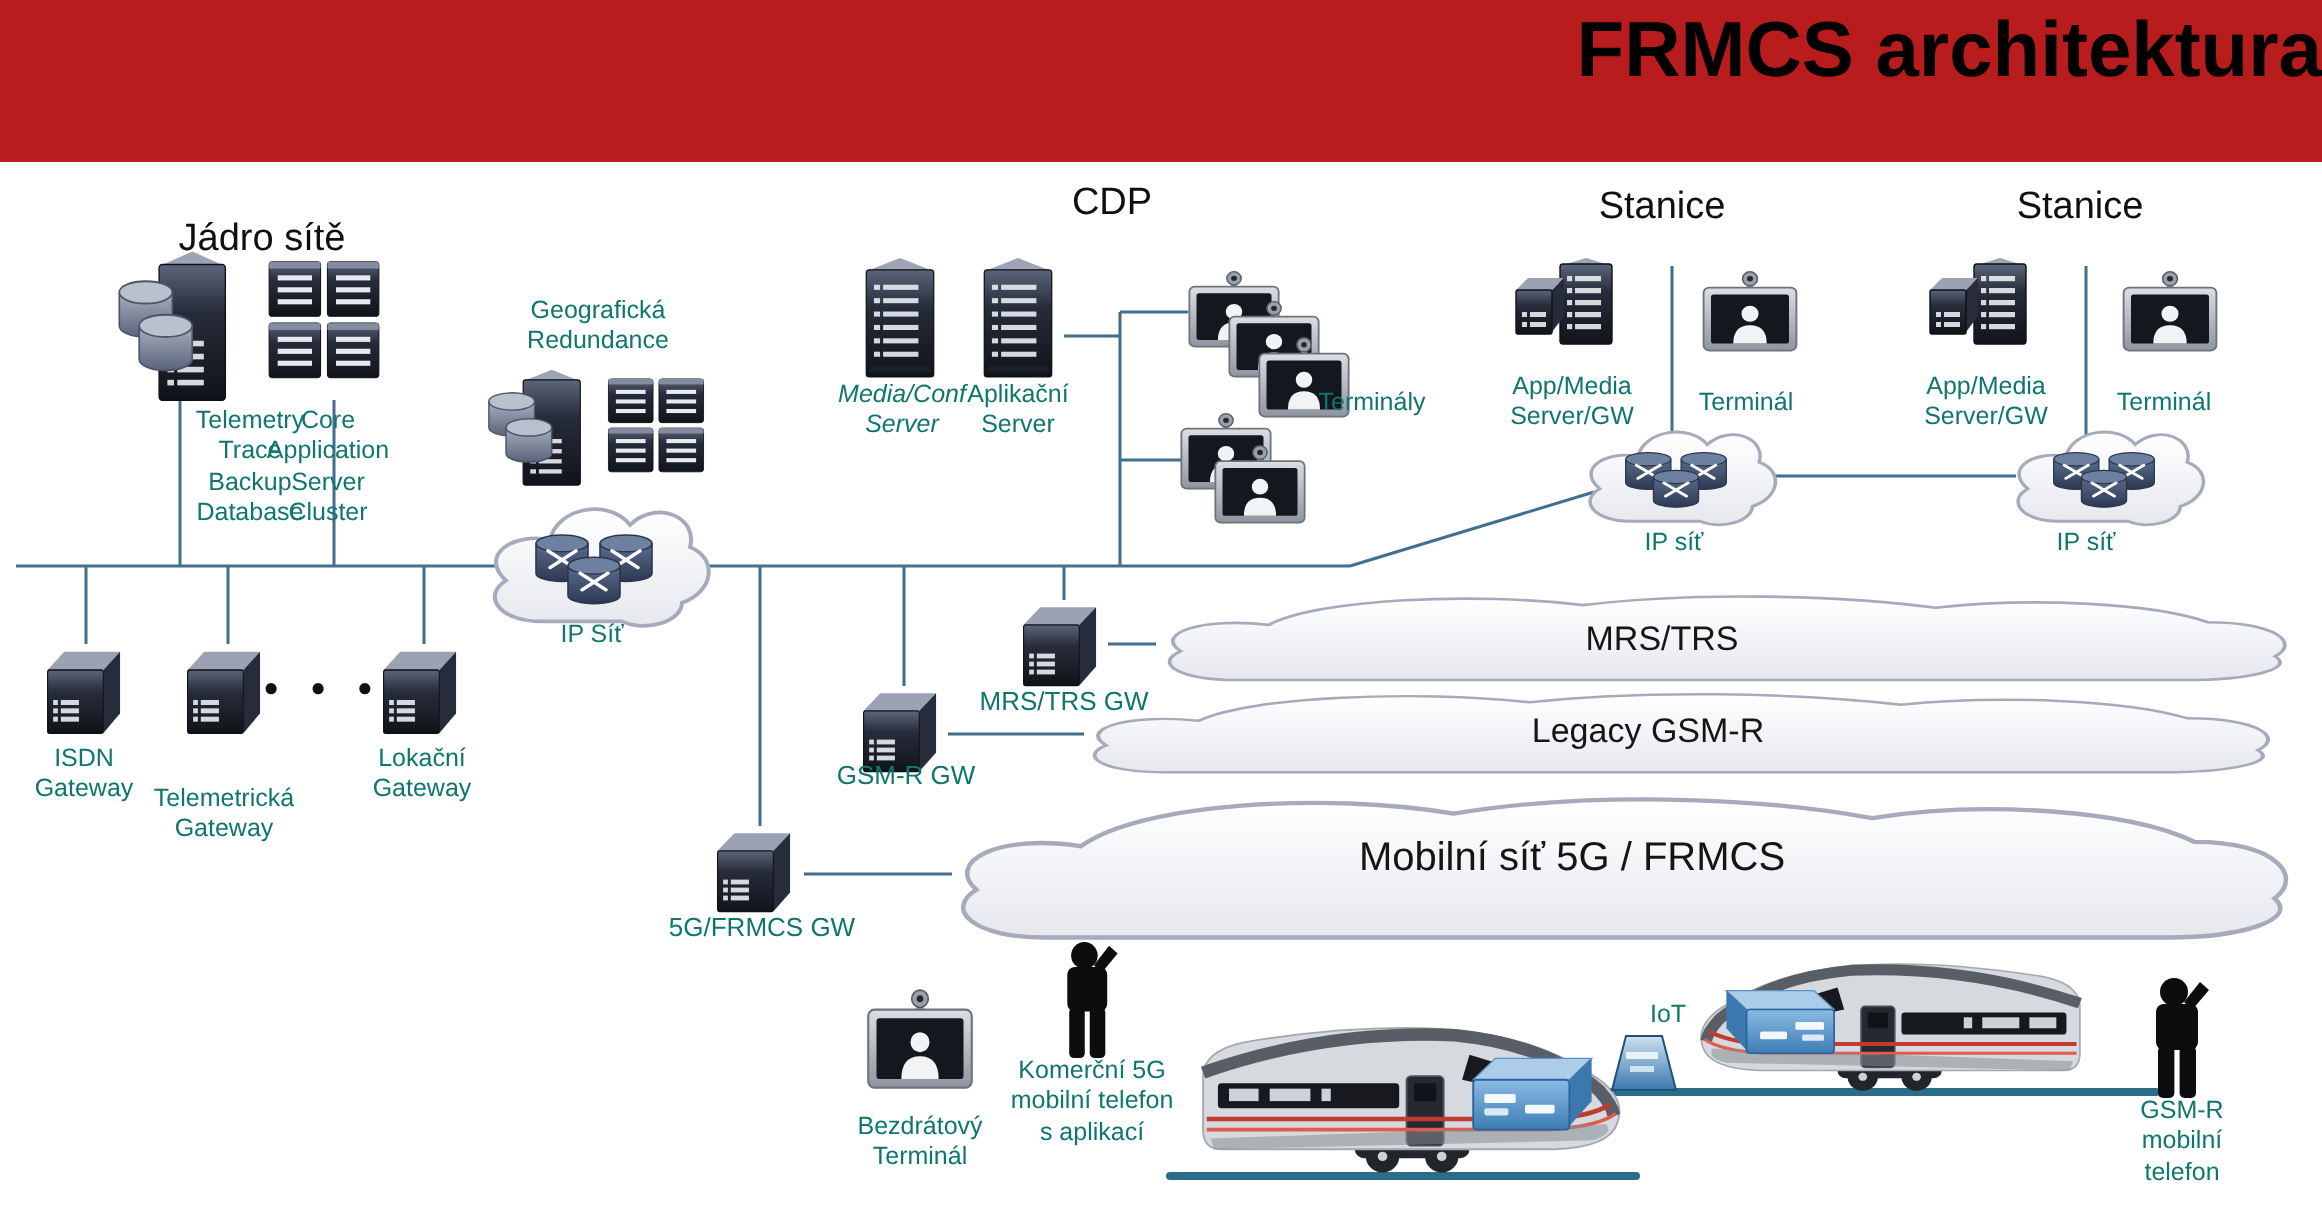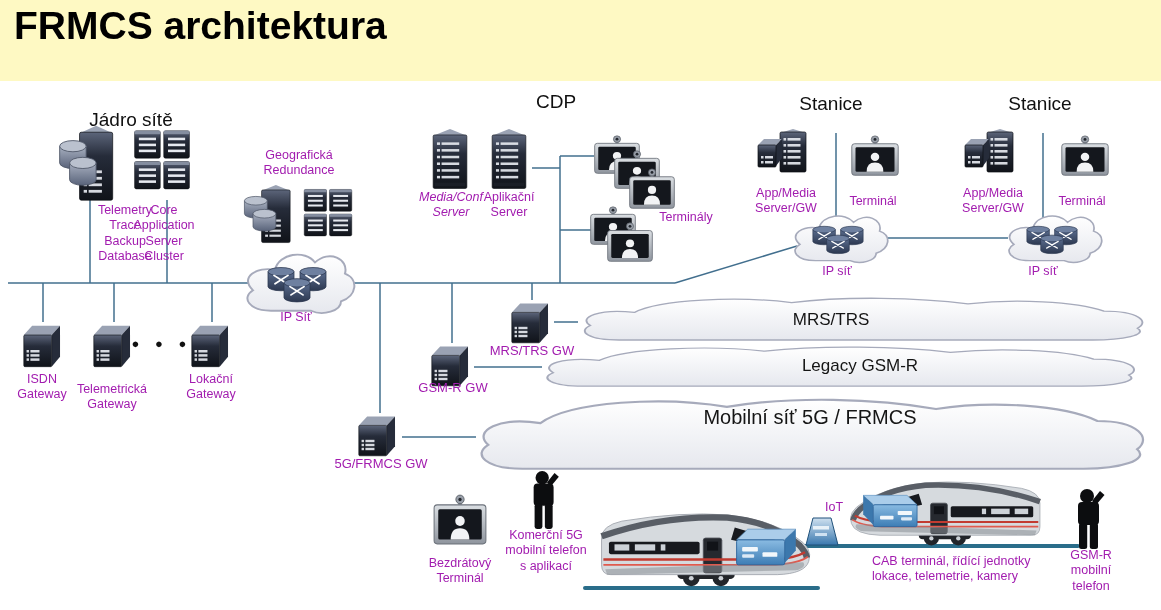--- a/index.html
+++ b/index.html
@@ -2,30 +2,31 @@
 <html><head>
 <meta charset="utf-8">
 <style>
   html,body { margin:0; padding:0; background:#ffffff; }
   #stage {
     position:relative; width:1161px; height:610px; overflow:hidden;
     background:#ffffff; font-family:"Liberation Sans", sans-serif;
   }
   #topbar {
     position:absolute; left:0; top:0; width:1161px; height:81px;
-    background:#fef9c3;
+    background:#b91c1c;
+    text-align:right;
   }
   #topbar h1 {
     margin:0; padding:4px 0 0 14px; font-size:39px; font-weight:bold;
     color:#000; letter-spacing:0; font-family:"Liberation Sans", sans-serif;
   }
   svg.canvas { position:absolute; left:0; top:0; }
   .lbl {
     position:absolute; transform:translateX(-50%); text-align:center;
-    white-space:pre-line; font-size:12.5px; line-height:1.22; color:#a21caf;
+    white-space:pre-line; font-size:12.5px; line-height:1.22; color:#0f766e;
   }
   .lbl.left { transform:none; text-align:left; }
   .sec  { font-size:19px; color:#101010; }
   .gwlbl{ font-size:13px;text-align:center; }
   .cloudlbl    { font-size:17px; color:#151515; }
   .cloudlbl-lg { font-size:20px; color:#151515; }
   .dots { font-size:13px; letter-spacing:6px; color:#111; }
 </style>
 </head>
 <body>
@@ -333,50 +334,48 @@
 Server
 Cluster</div>
   <div class="lbl" style="left:299px; top:148px;">Geografická
 Redundance</div>
   <div class="lbl" style="left:296px; top:310px;">IP Síť</div>
 
   <div class="lbl" style="left:451px; top:190px;font-style:italic;">Media/Conf
 Server</div>
   <div class="lbl" style="left:509px; top:190px;">Aplikační
 Server</div>
-  <div class="lbl" style="left:686px; top:210px;">Terminály</div>
+  <div class="lbl" style="left:686px; top:194px;">Terminály</div>
 
   <div class="lbl" style="left:786px;  top:186px;">App/Media
 Server/GW</div>
   <div class="lbl" style="left:873px;  top:194px;">Terminál</div>
   <div class="lbl" style="left:837px;  top:264px;">IP síť</div>
   <div class="lbl" style="left:993px;  top:186px;">App/Media
 Server/GW</div>
   <div class="lbl" style="left:1082px; top:194px;">Terminál</div>
   <div class="lbl" style="left:1043px; top:264px;">IP síť</div>
 
   <div class="lbl" style="left:42px;  top:372px;">ISDN
 Gateway</div>
-  <div class="lbl" style="left:112px; top:382px;text-align:center;">Telemetrická
+  <div class="lbl" style="left:112px; top:392px;text-align:center;">Telemetrická
 Gateway</div>
   <div class="lbl dots" style="left:162px; top:336px;">● ● ●</div>
   <div class="lbl" style="left:211px; top:372px;">Lokační
 Gateway</div>
   <div class="lbl gwlbl" style="left:532px; top:343px;">MRS/TRS GW</div>
   <div class="lbl gwlbl" style="left:453px; top:380px;">GSM-R GW</div>
   <div class="lbl gwlbl" style="left:381px; top:456px;">5G/FRMCS GW</div>
 
   <div class="lbl cloudlbl" style="left:831px; top:310px;">MRS/TRS</div>
-  <div class="lbl cloudlbl" style="left:860px; top:356px;">Legacy GSM-R</div>
-  <div class="lbl cloudlbl-lg" style="left:786px; top:405px;margin-left:24px;">Mobilní síť 5G / FRMCS</div>
+  <div class="lbl cloudlbl" style="left:824px; top:356px;">Legacy GSM-R</div>
+  <div class="lbl cloudlbl-lg" style="left:786px; top:417px;">Mobilní síť 5G / FRMCS</div>
 
   <div class="lbl" style="left:460px;  top:556px;">Bezdrátový
 Terminál</div>
   <div class="lbl" style="left:546px;  top:528px;">Komerční 5G
 mobilní telefon
 s aplikací</div>
   <div class="lbl" style="left:834px;  top:500px;text-align:right;">IoT</div>
-  <div class="lbl left" style="left:872px; top:554px;">CAB terminál, řídící jednotky
-lokace, telemetrie, kamery</div>
   <div class="lbl" style="left:1091px; top:548px;">GSM-R
 mobilní telefon</div>
 
 </div>
 
 </body></html>

